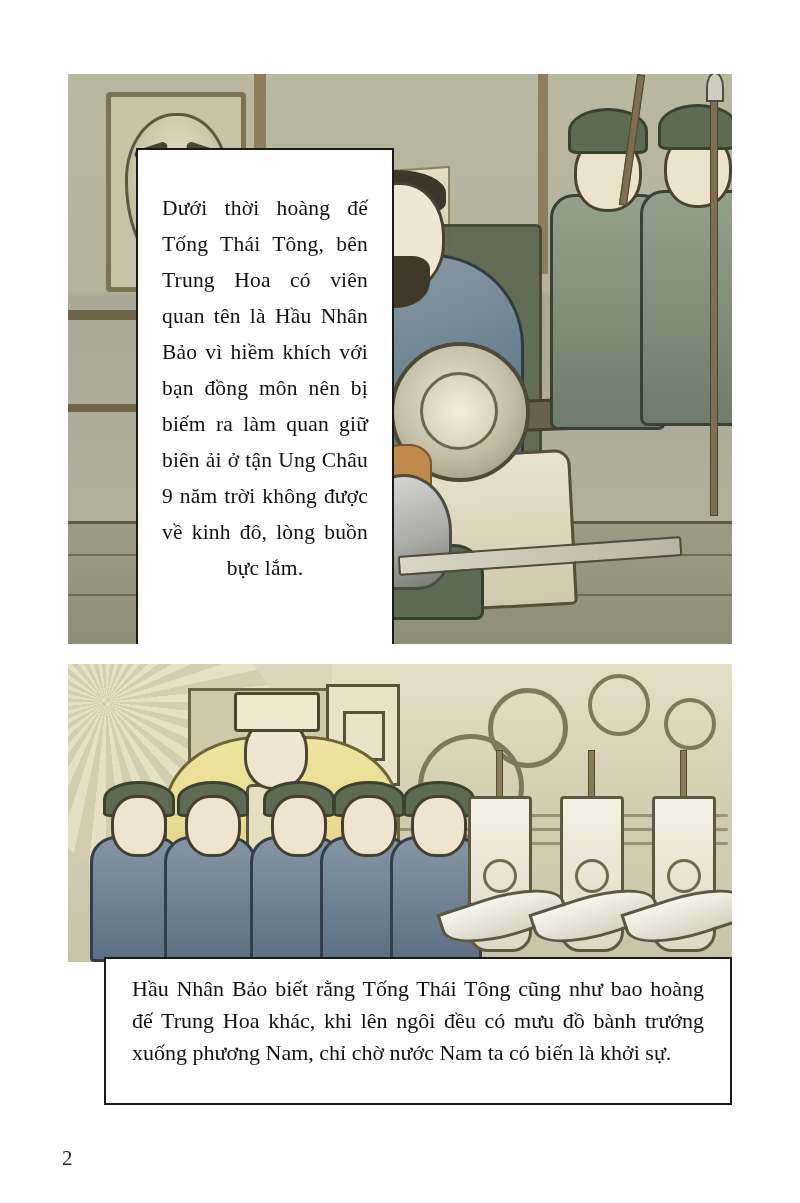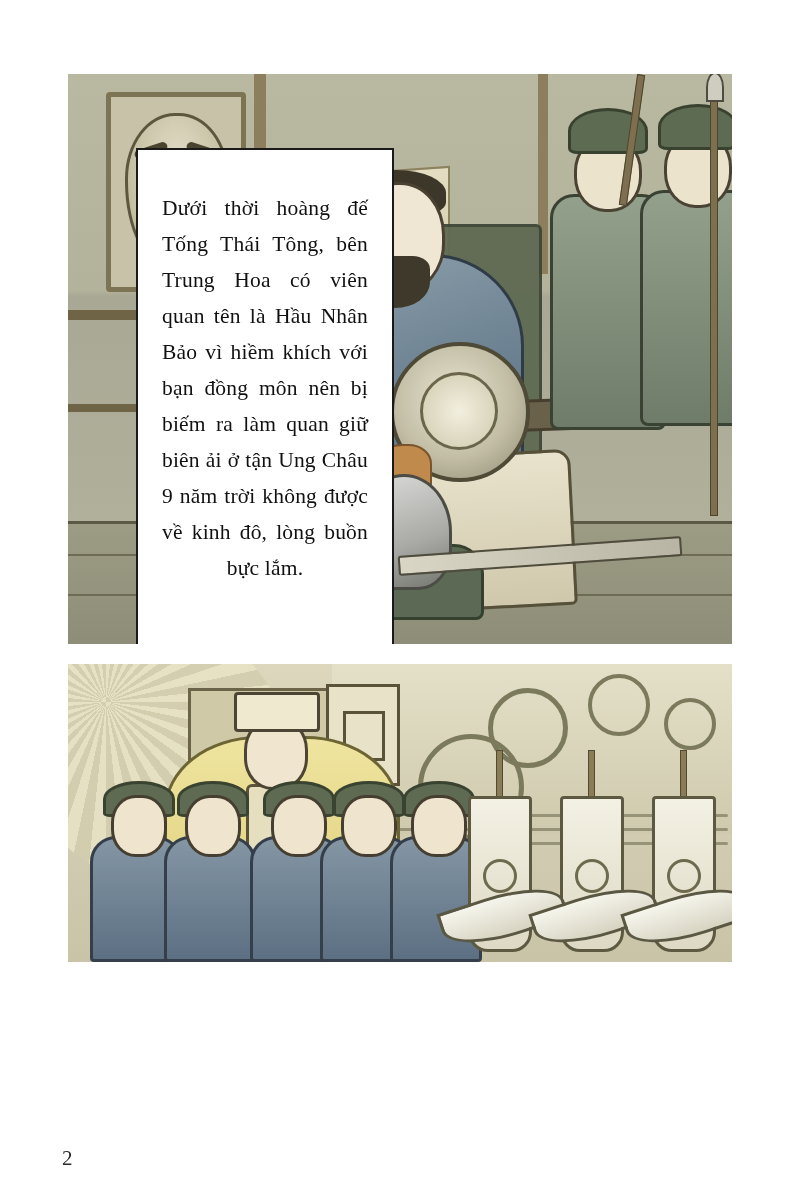--- a/index.html
+++ b/index.html
@@ -721,15 +721,18 @@
       <div class="flag" style="left:584px;">
         <div class="dot"></div>
       </div>
 
       <div class="blade" style="left:372px; bottom:24px;"></div>
       <div class="blade" style="left:464px; bottom:24px;"></div>
       <div class="blade" style="left:556px; bottom:24px;"></div>
     </div>
   </div>
 
+  <div class="textbox2">
+    <p>Hầu Nhân Bảo biết rằng Tống Thái Tông cũng như bao hoàng đế Trung Hoa khác, khi lên ngôi đều có mưu đồ bành trướng xuống phương Nam, chỉ chờ nước Nam ta có biến là khởi sự.</p>
+  </div>
 
   <div class="page-number">2</div>
 </div>
 
 </body></html>

